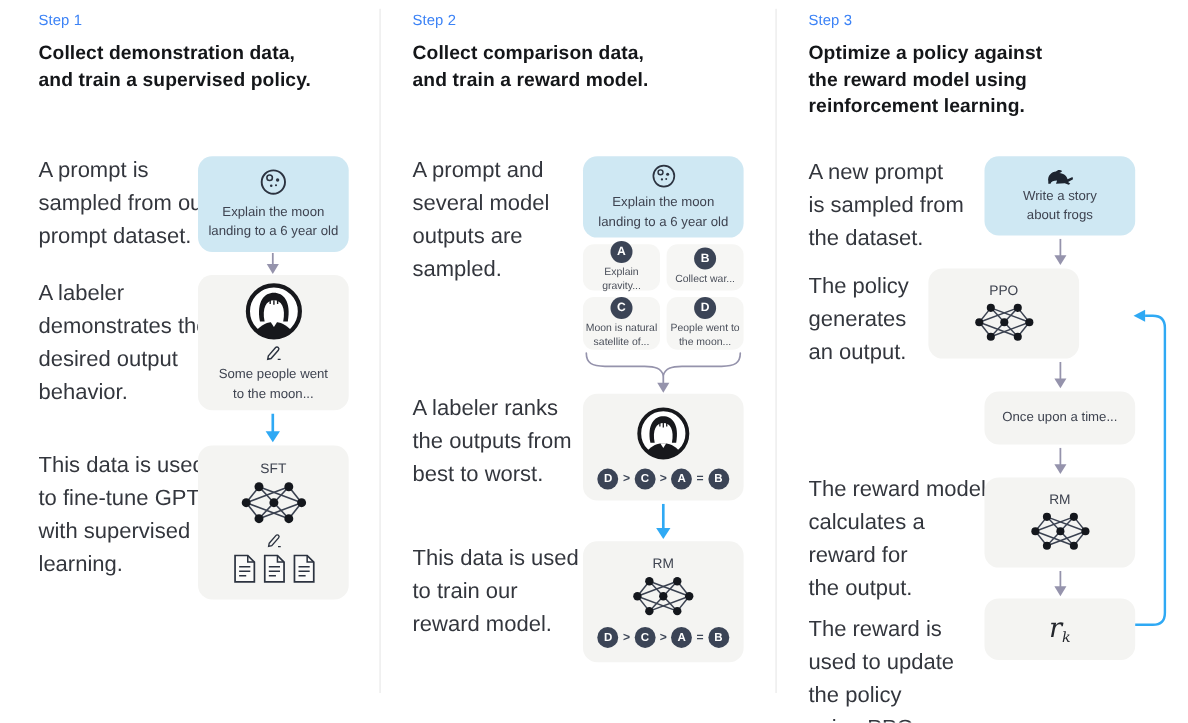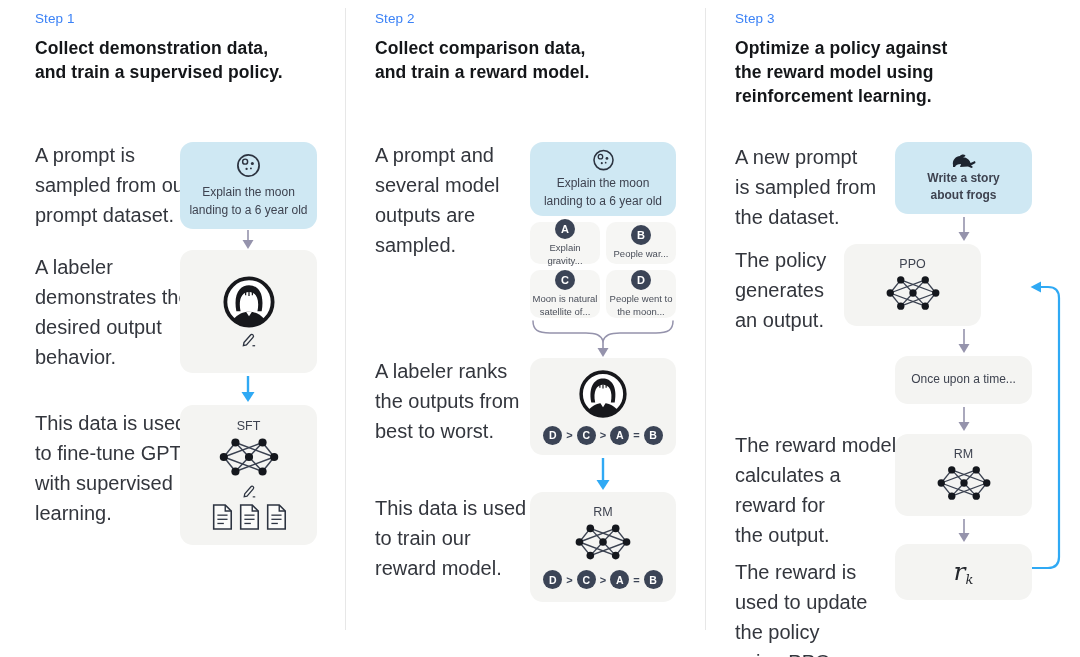--- a/index.html
+++ b/index.html
@@ -94,20 +94,22 @@
         <line x1="28" y1="20" x2="28" y2="24" stroke="#17181c" stroke-width="1.5"></line>
         <line x1="32" y1="20" x2="32" y2="25" stroke="#17181c" stroke-width="1.5"></line>
         <line x1="36" y1="20" x2="36" y2="24" stroke="#17181c" stroke-width="1.5"></line>
         <path d="M13,53 C19,46 25,43.5 32,43.5 C39,43.5 45,46 51,53 C46,58.5 39,61 32,61 C25,61 18,58.5 13,53 Z" fill="#17181c"></path>
         <path d="M28.5,43.5 L32,49 L35.5,43.5 Z" fill="#ffffff"></path>
       </svg>
       <svg class="icon" style="margin-top:2px;" width="17" height="17" viewBox="0 0 18 18">
         <path d="M4.2,12.2 L11.2,4.2 C11.8,3.5 13,3.4 13.7,4.1 C14.4,4.8 14.4,6 13.8,6.7 L6.8,14.7 L3.6,15.4 Z" fill="none" stroke="#2c3340" stroke-width="1.4"></path>
         <line x1="13.2" y1="15.6" x2="16" y2="15.6" stroke="#2c3340" stroke-width="1.3"></line>
       </svg>
+      <div class="box-text" style="margin-top:3px;">Some people went
+to the moon...</div>
     </div>
 
     <svg class="arr" style="left:241px;top:376px;" width="14" height="27">
       <line class="cline" x1="7" y1="0" x2="7" y2="17"></line>
         <polygon class="cfill" points="0.5,16 13.5,16 7,26"></polygon>
     </svg>
 
     <div class="box gray" style="left:180px;top:405px;width:137px;height:140px;text-align:right;">
       <div class="model-label">SFT</div>
       <svg class="icon" width="62" height="44" viewBox="0 0 64 44">
@@ -192,21 +194,21 @@
       <div class="box-text" style="margin-top:3px;">Explain the moon
 landing to a 6 year old</div>
     </div>
 
     <div class="mini-box" style="left:530px;top:222px;width:70px;height:42px;">
       <div class="letter-circle">A</div>
       <div class="mini-text">Explain gravity...</div>
     </div>
     <div class="mini-box" style="left:606px;top:222px;width:70px;height:42px;">
       <div class="letter-circle">B</div>
-      <div class="mini-text">People war...</div>
+      <div class="mini-text">Collect war...</div>
     </div>
     <div class="mini-box" style="left:530px;top:270px;width:70px;height:48px;">
       <div class="letter-circle">C</div>
       <div class="mini-text">Moon is natural
 satellite of...</div>
     </div>
     <div class="mini-box" style="left:606px;top:270px;width:70px;height:48px;">
       <div class="letter-circle">D</div>
       <div class="mini-text">People went to
 the moon...</div>
@@ -303,21 +305,21 @@
 the output.</div>
     <div class="annotation" style="left:735px;top:557px;width:160px;">The reward is
 used to update
 the policy
 using PPO.</div>
 
     <div class="box blue" style="left:895px;top:142px;width:137px;height:72px;">
       <svg class="icon" width="26" height="18" viewBox="0 0 26 18">
         <path d="M2,13 C1,8 5,4 9,4 C10,2.5 13,2 14.5,3.5 C14,4.5 13,5 12,5.2 C16,5.5 19,8 19.5,11 L24,9 L24.5,11 L20,13.5 L22,15 L20.5,16 L17,14.5 L9,15 L10,12 C7,12 4.5,13 4,15 L2,15 Z" fill="#1d242f"></path>
       </svg>
-      <div class="box-text" style="margin-top:0;font-weight:bold;">Write a story
+      <div class="box-text" style="margin-top:0;">Write a story
 about frogs</div>
     </div>
 
     <svg class="arr" style="left:957px;top:217px;" width="14" height="25">
       <line class="gline" x1="7" y1="0" x2="7" y2="16"></line>
         <polygon class="gfill" points="1.5,15 12.5,15 7,24"></polygon>
     </svg>
 
     <div class="box gray" style="left:844px;top:244px;width:137px;height:82px;">
       <div class="model-label">PPO</div>

